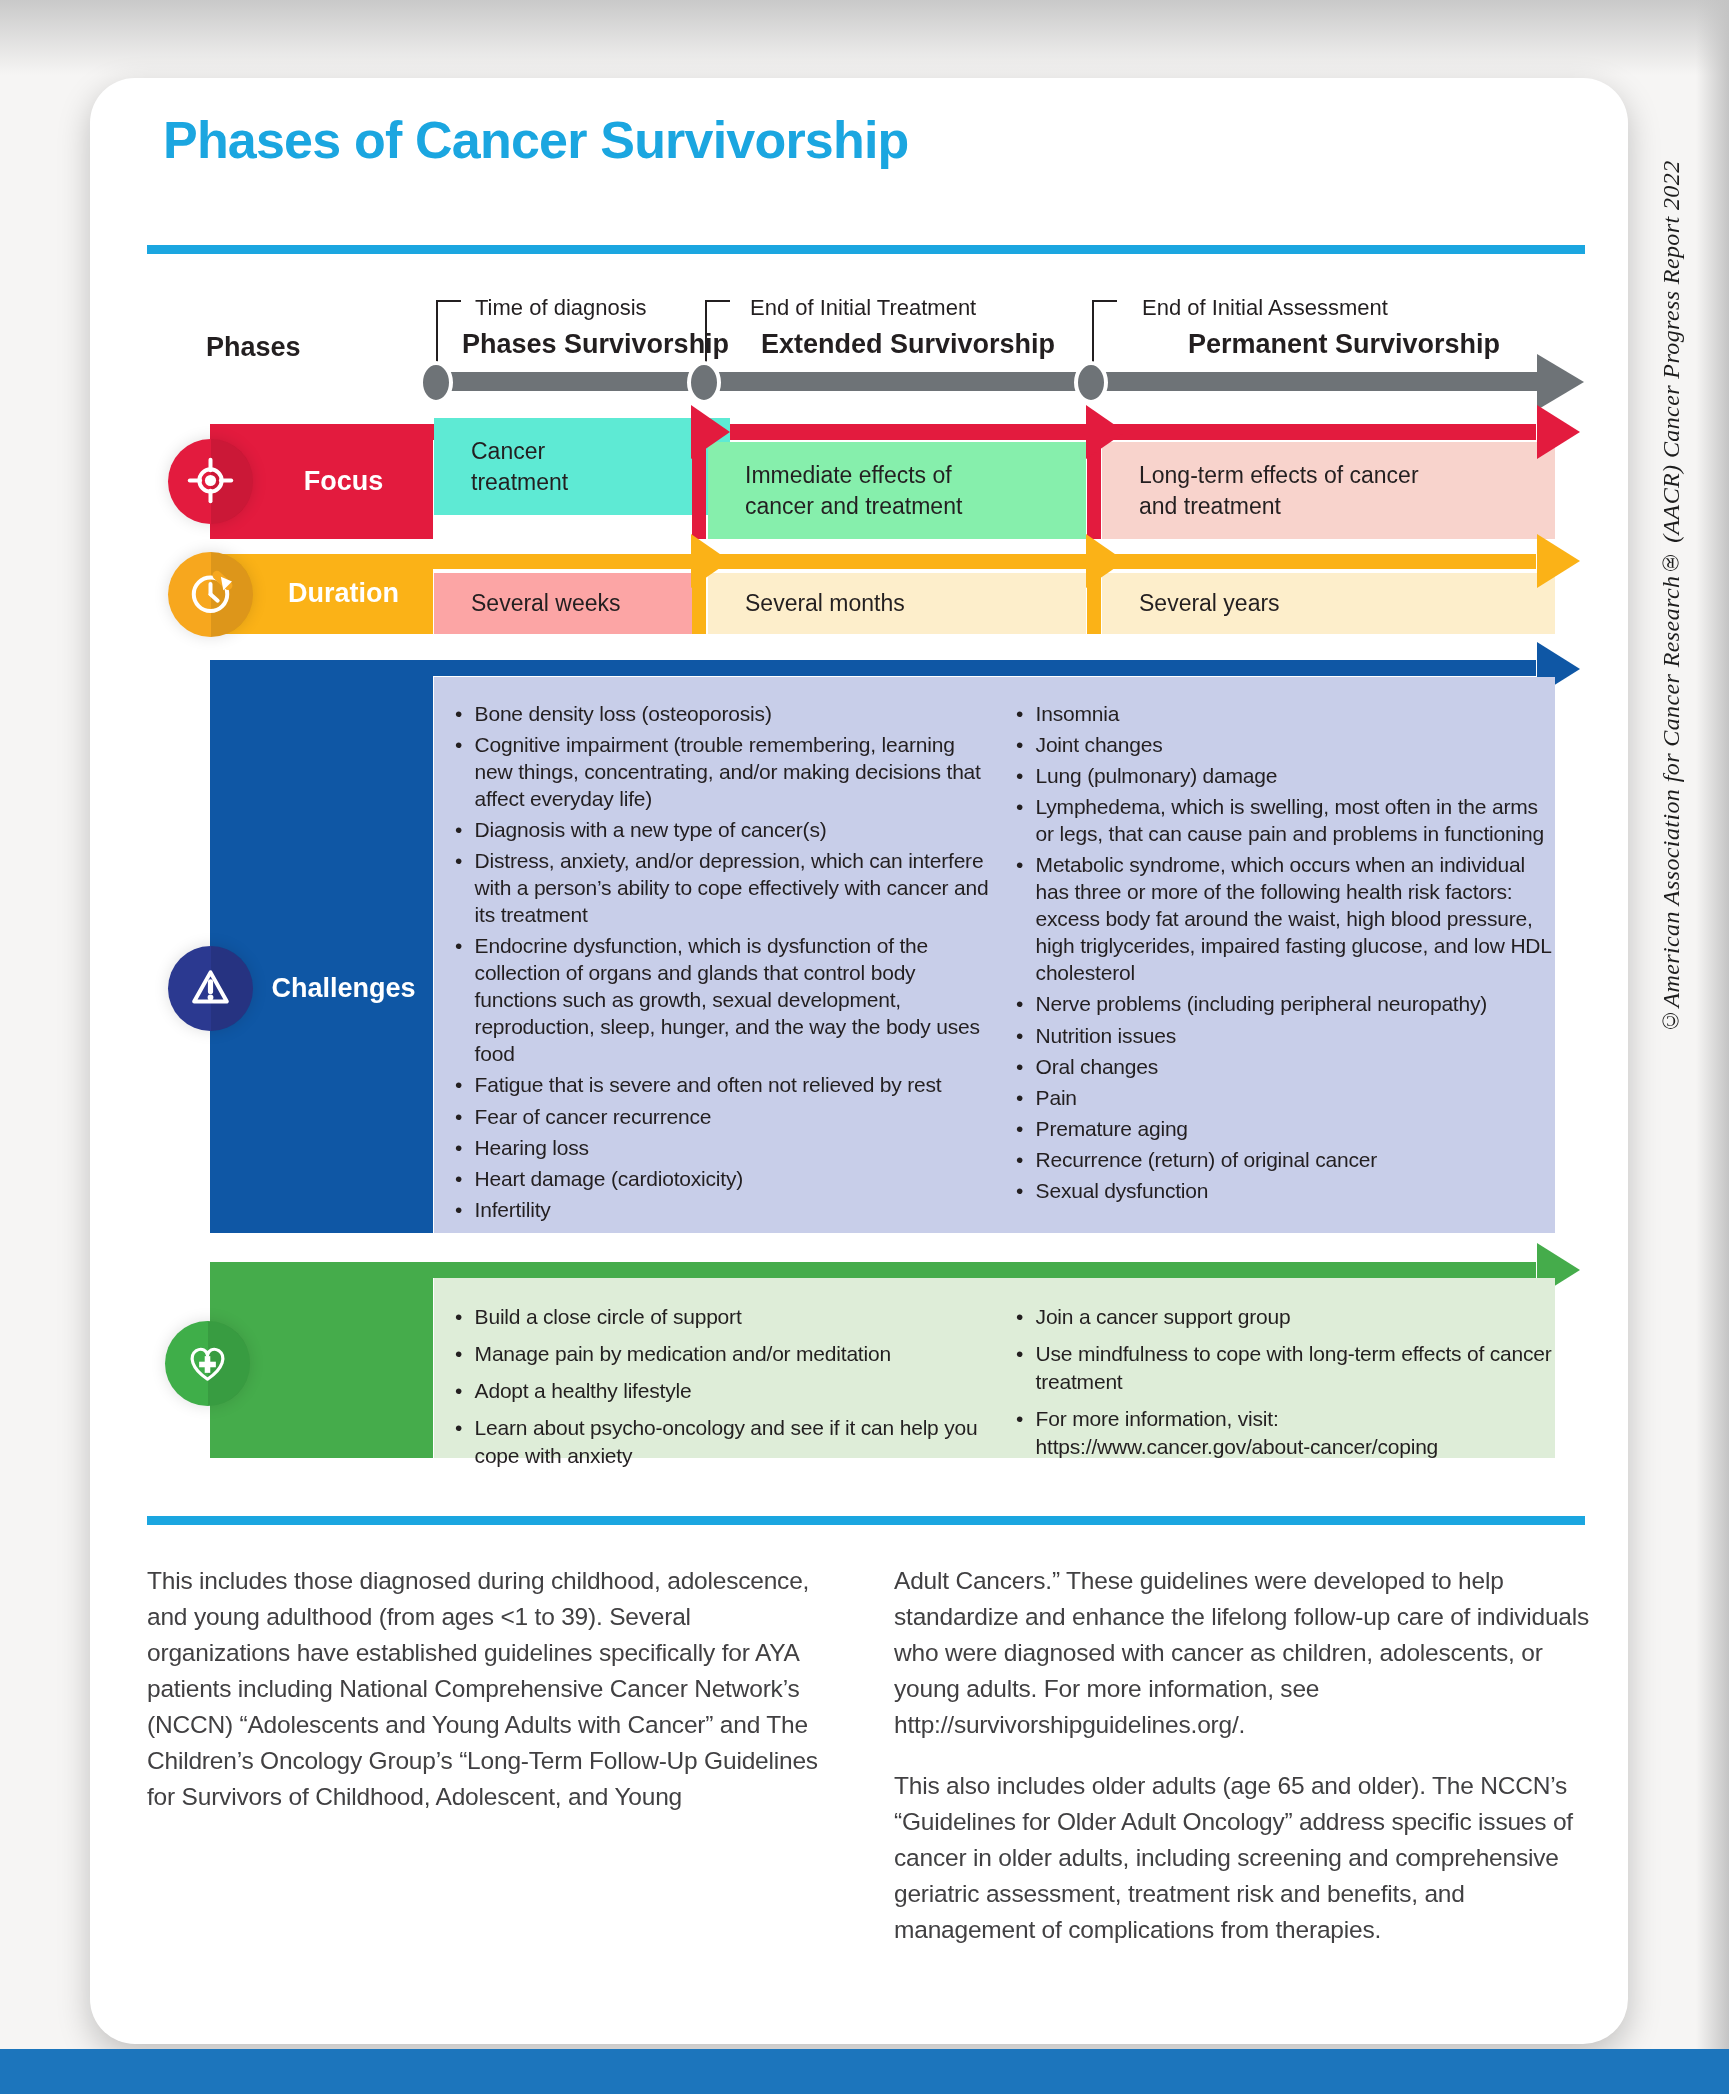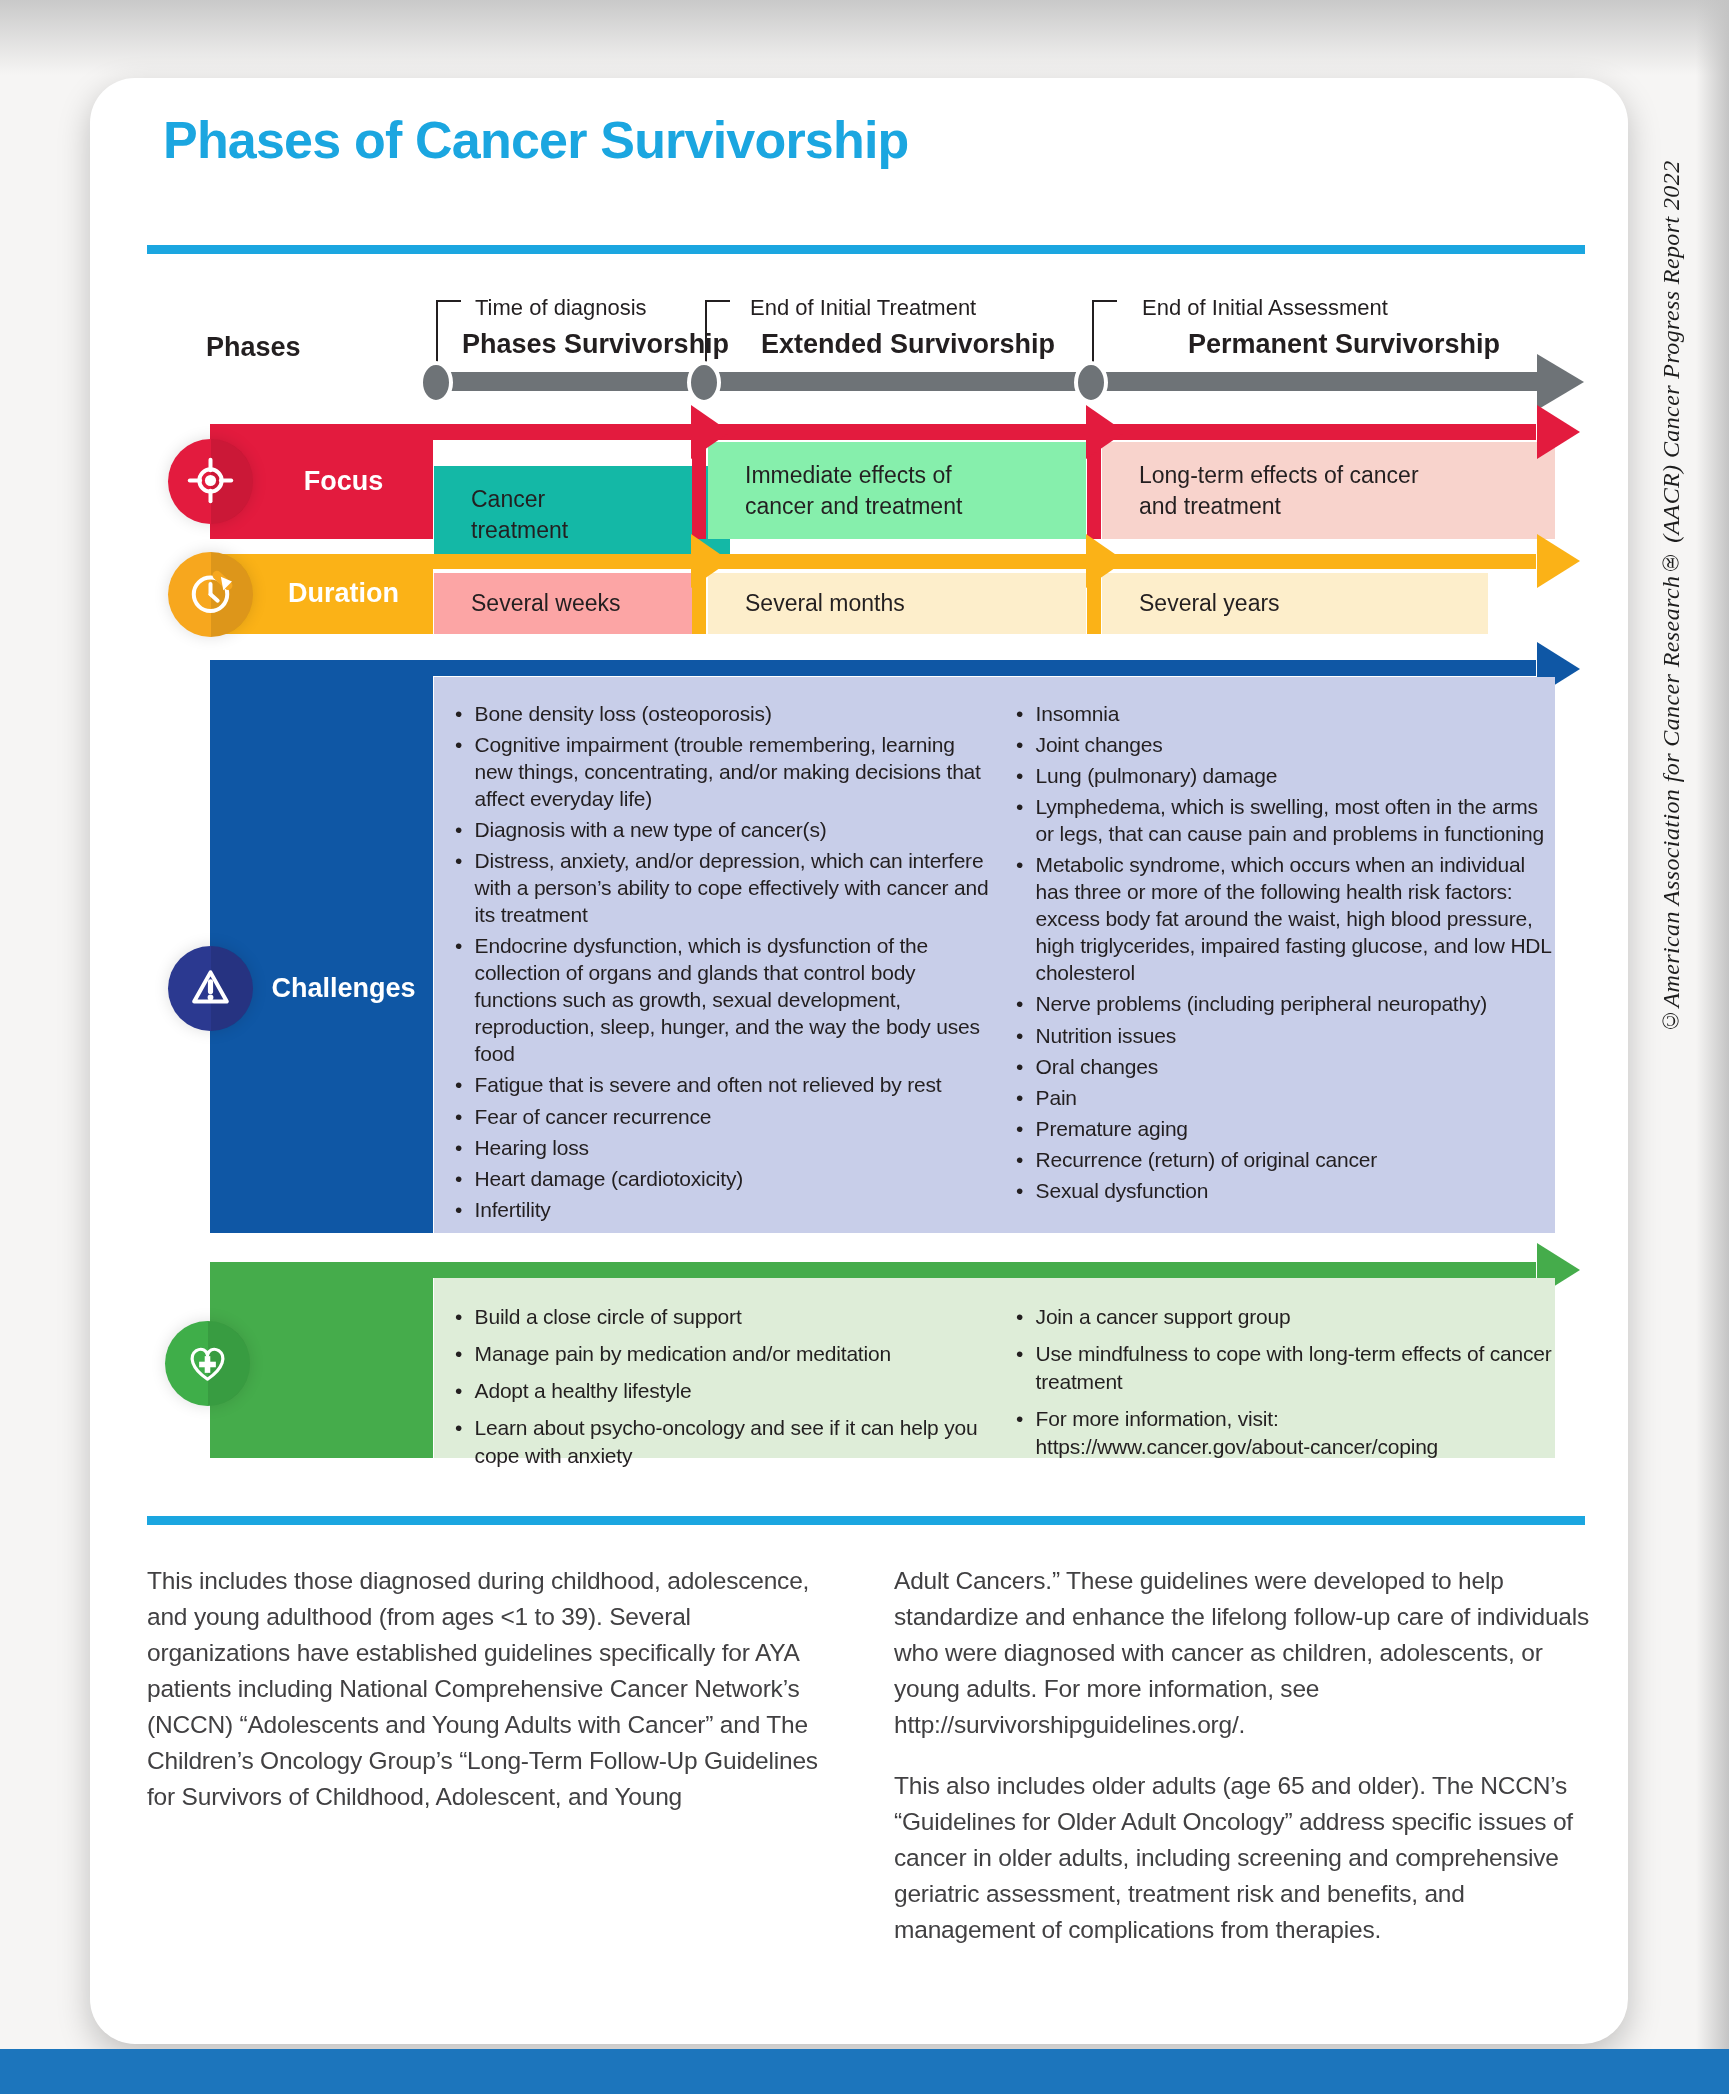--- a/index.html
+++ b/index.html
@@ -89,21 +89,21 @@
   <div class="abs phase-name" style="left:1188px;top:329px">Permanent Survivorship</div>
 
   <div class="abs tl-bar"></div>
   <div class="abs tri" style="left:1537px;top:354px;border-width:28px 0 28px 47px;border-color:transparent transparent transparent #6e7377"></div>
   <div class="abs tl-dot" style="left:419px;top:361px"></div>
   <div class="abs tl-dot" style="left:687px;top:361px"></div>
   <div class="abs tl-dot" style="left:1074px;top:361px"></div>
 
   <div class="abs strip" style="top:424px;height:16.4px;background:#e31b3e"></div>
   <div class="abs label-area" style="top:424px;height:115px;background:#e31b3e"></div>
-  <div class="abs cellbox" style="left:434px;top:466px;width:296px;height:97px;background:#14b8a6">Cancer
+  <div class="abs cellbox" style="left:434px;top:418px;width:296px;height:97px;background:#5eead4">Cancer
 treatment</div>
   <div class="abs cellbox" style="left:708px;top:442px;width:378px;height:97px;background:#86efac">Immediate effects of
 cancer and treatment</div>
   <div class="abs cellbox" style="left:1102px;top:442px;width:453px;height:97px;background:#f8d3cc">Long-term effects of cancer
 and treatment</div>
   <div class="abs" style="left:692px;top:442px;width:14px;height:97px;background:#e31b3e"></div>
   <div class="abs" style="left:1087px;top:442px;width:14px;height:97px;background:#e31b3e"></div>
   <div class="abs tri" style="left:691px;top:405px;border-width:27px 0 27px 39px;border-color:transparent transparent transparent #e31b3e"></div>
   <div class="abs tri" style="left:1086px;top:405px;border-width:27px 0 27px 39px;border-color:transparent transparent transparent #e31b3e"></div>
   <div class="abs tri" style="left:1537px;top:405px;border-width:27px 0 27px 43px;border-color:transparent transparent transparent #e31b3e"></div>
@@ -118,21 +118,21 @@
           <line x1="45" y1="32" x2="58" y2="32"></line>
       </svg>
     </span>
   </div>
   <div class="abs row-label" style="top:424px;height:115px">Focus</div>
 
   <div class="abs strip" style="top:554px;height:14.7px;background:#fbb217"></div>
   <div class="abs label-area" style="top:554px;height:80px;background:#fbb217"></div>
   <div class="abs cellbox" style="left:434px;top:573px;width:258px;height:61px;background:#fca5a5">Several weeks</div>
   <div class="abs cellbox" style="left:708px;top:573px;width:378px;height:61px;background:#fdeecb">Several months</div>
-  <div class="abs cellbox" style="left:1102px;top:573px;width:386px;height:61px;background:#fdeecb">Several years</div>
+  <div class="abs cellbox" style="left:1102px;top:573px;width:453px;height:61px;background:#fdeecb">Several years</div>
   <div class="abs" style="left:692px;top:573px;width:14px;height:61px;background:#fbb217"></div>
   <div class="abs" style="left:1087px;top:573px;width:14px;height:61px;background:#fbb217"></div>
   <div class="abs tri" style="left:691px;top:534px;border-width:27px 0 27px 39px;border-color:transparent transparent transparent #fbb217"></div>
   <div class="abs tri" style="left:1086px;top:534px;border-width:27px 0 27px 39px;border-color:transparent transparent transparent #fbb217"></div>
   <div class="abs tri" style="left:1537px;top:534px;border-width:27px 0 27px 43px;border-color:transparent transparent transparent #fbb217"></div>
   <div class="abs circle" style="left:168px;top:552px;background:#f7a71e">
     <span>
       <svg width="51" height="51" viewBox="0 0 64 64" fill="none" stroke="#fff" stroke-width="5" stroke-linecap="round">
         <circle cx="32" cy="33" r="21"></circle>
         <line x1="40" y1="9" x2="54" y2="22" stroke="#f7a71e" stroke-width="11"></line>

